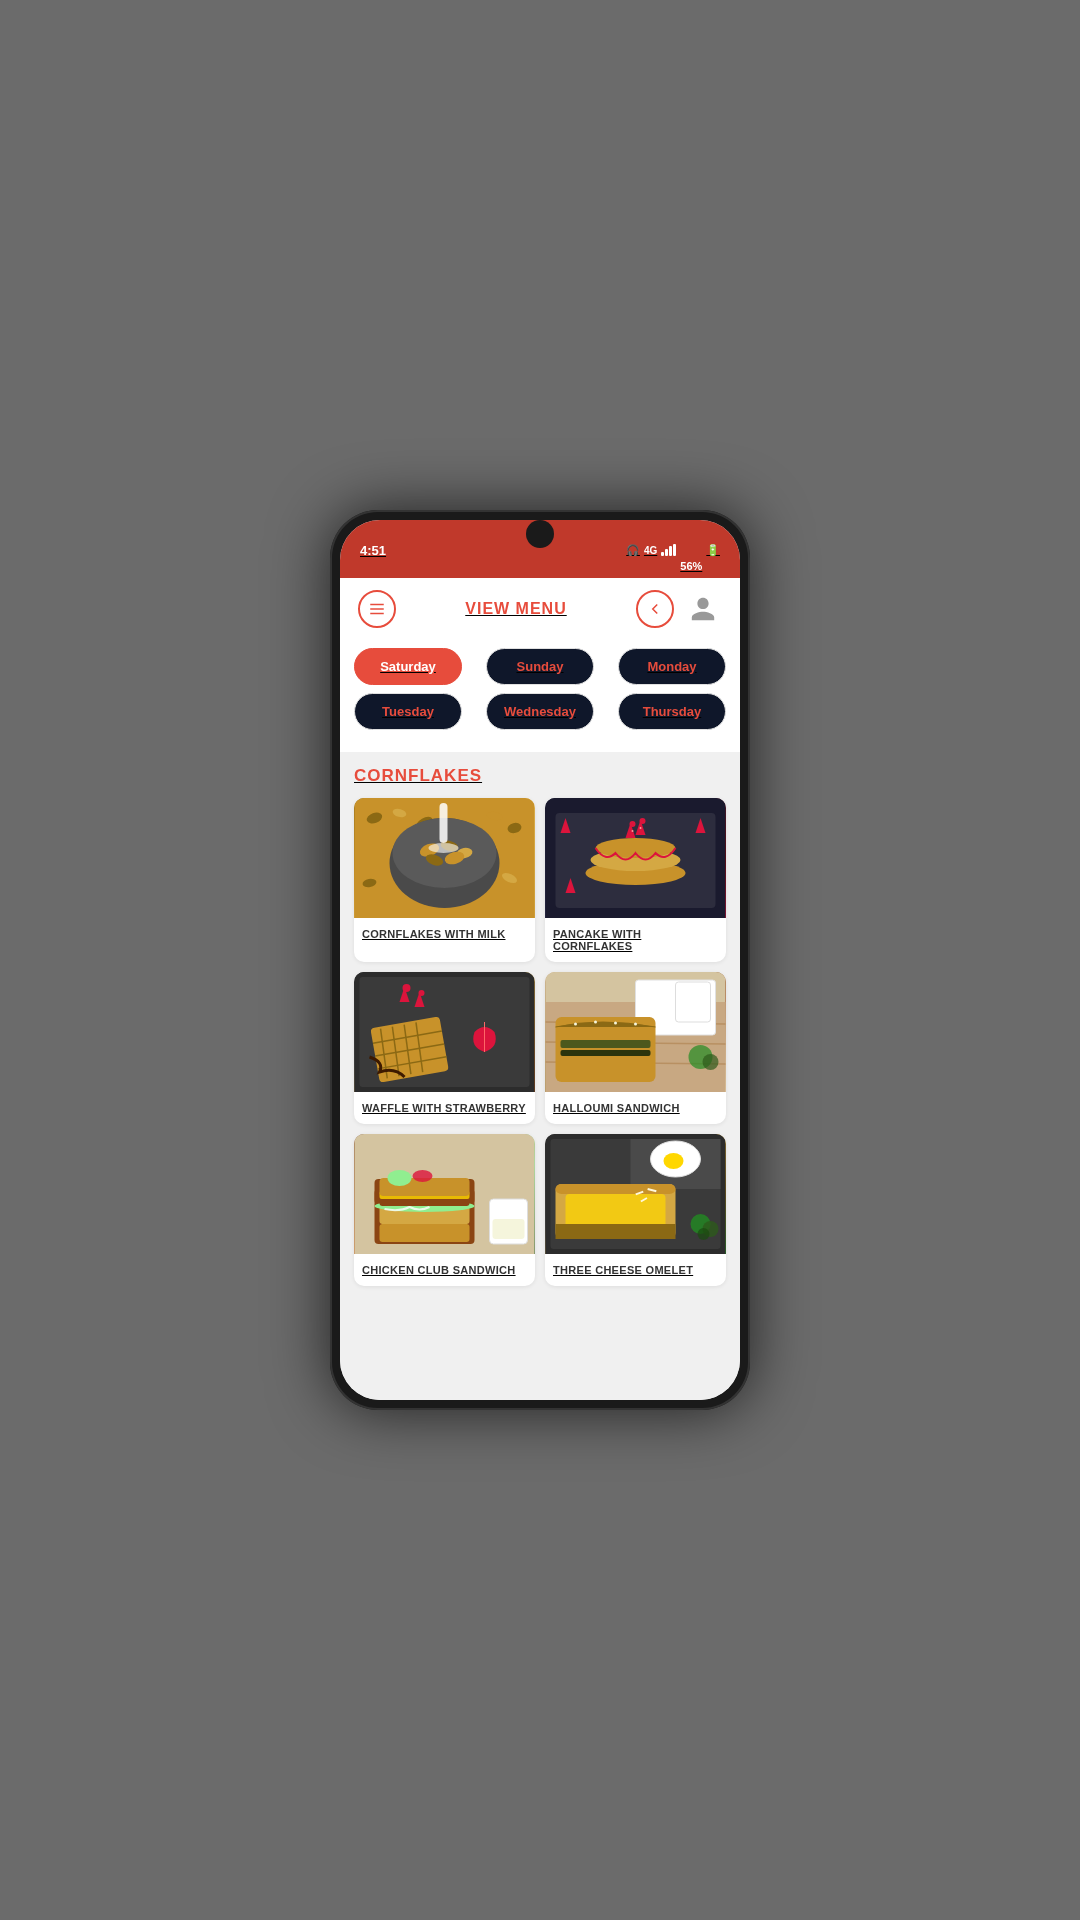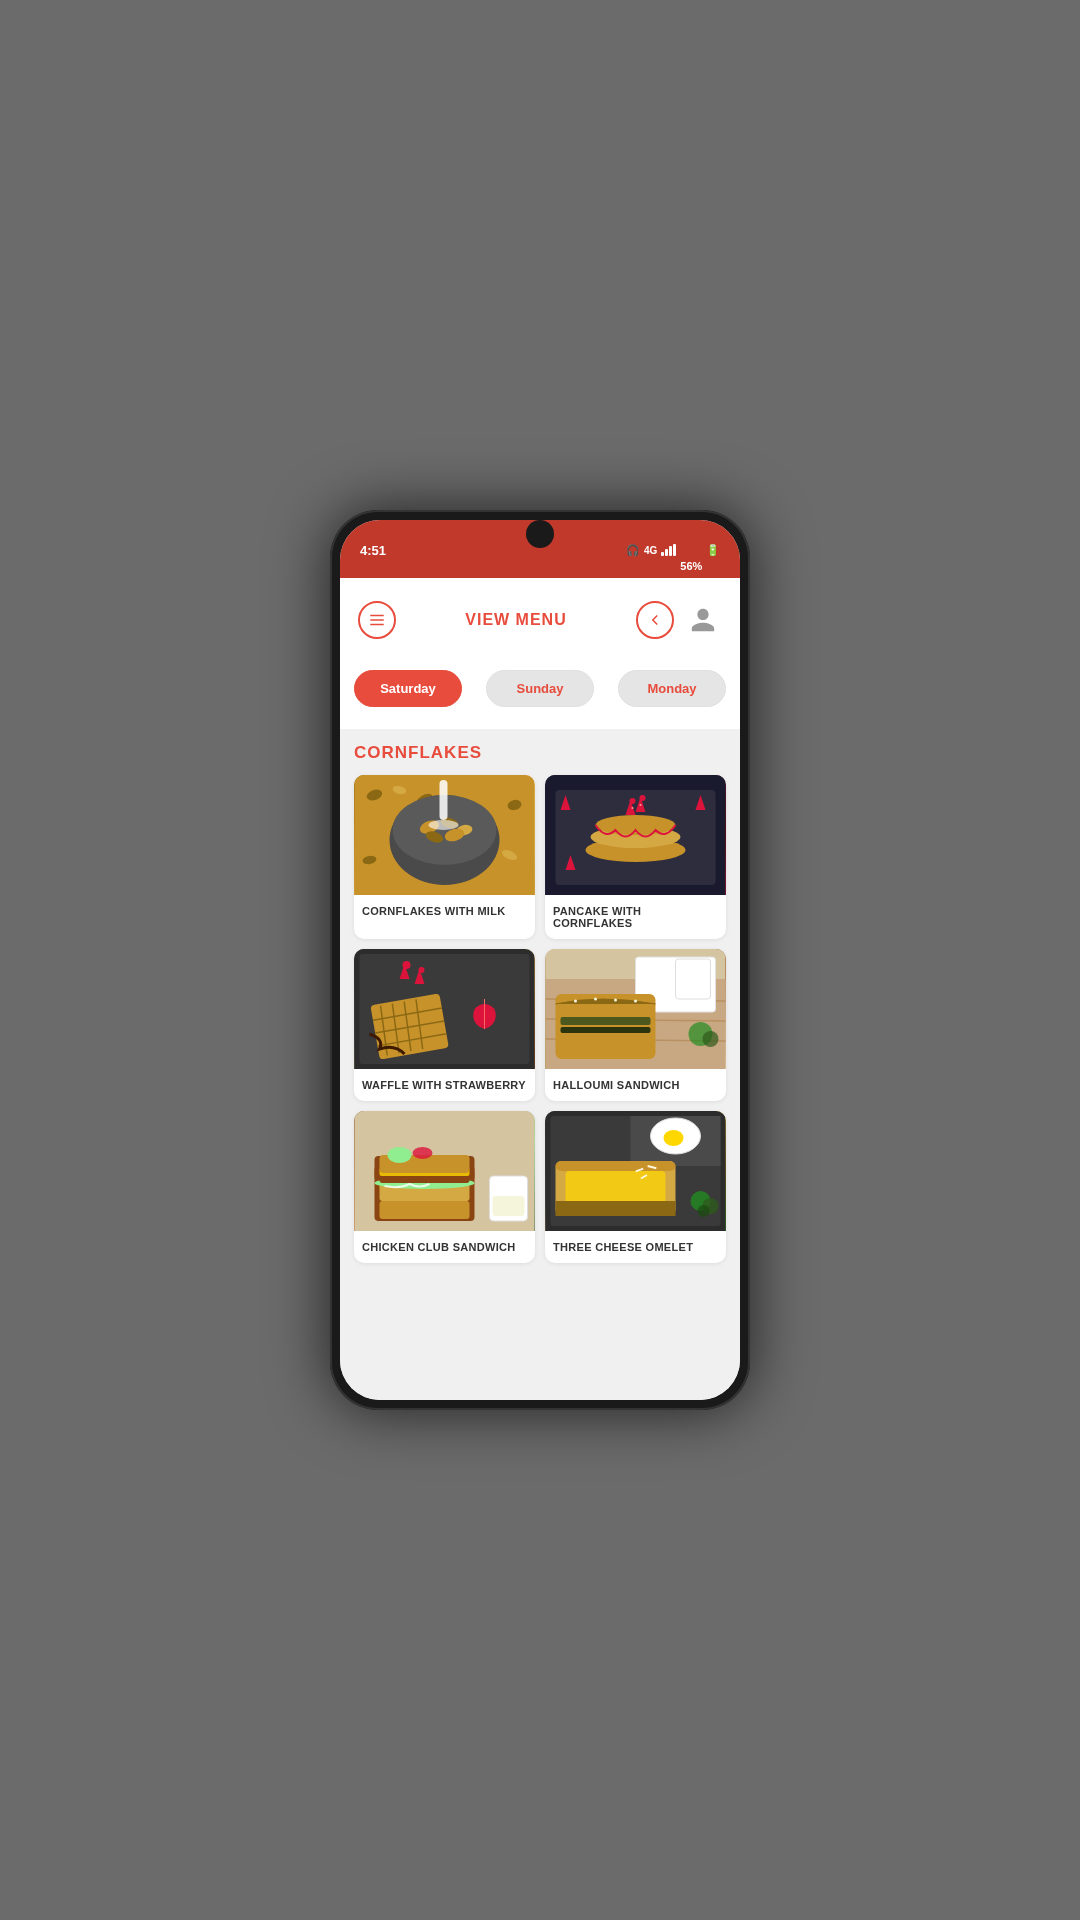--- a/index.html
+++ b/index.html
@@ -15,20 +15,21 @@
     }
 
     .phone-wrapper {
       width: 420px;
       height: 900px;
       background: #1a1a1a;
       border-radius: 48px;
       padding: 10px;
       box-shadow: 0 0 60px rgba(0,0,0,0.7), inset 0 0 0 2px #333;
       position: relative;
+      text-decoration: underline;
     }
 
     .phone-screen {
       width: 100%;
       height: 100%;
       background: #f0f0f0;
       border-radius: 40px;
       overflow: hidden;
       display: flex;
       flex-direction: column;
@@ -66,21 +67,21 @@
       border-radius: 50%;
       z-index: 10;
     }
 
     
     .app-header {
       background: white;
       display: flex;
       align-items: center;
       justify-content: space-between;
-      padding: 23px 18px;
+      padding: 12px 18px;
       flex-shrink: 0;
     }
 
     .header-icon-btn {
       width: 38px;
       height: 38px;
       border-radius: 50%;
       border: 2px solid #e74c3c;
       display: flex;
       align-items: center;
@@ -139,21 +140,21 @@
 
     .day-tab {
       flex: 1;
       padding: 10px 6px;
       border-radius: 25px;
       border: 1.5px solid #e0e0e0;
       text-align: center;
       font-size: 13px;
       font-weight: 600;
       cursor: pointer;
-      background: #e5e5e5;
+      background: #0f172a;
       color: #e74c3c;
     }
 
     .day-tab.active {
       background: #e74c3c;
       color: white;
       border-color: #e74c3c;
     }
 
     
@@ -299,20 +300,31 @@
         <div class="day-tab active">
           <span>Saturday</span>
         </div>
         <div class="day-tab">
           <span>Sunday</span>
         </div>
         <div class="day-tab">
           <span>Monday</span>
         </div>
       </div>
+      <div class="day-tabs-row">
+        <div class="day-tab">
+          <span>Tuesday</span>
+        </div>
+        <div class="day-tab">
+          <span>Wednesday</span>
+        </div>
+        <div class="day-tab">
+          <span>Thursday</span>
+        </div>
+      </div>
     </div>
 
     <div class="content">
 
       <div class="section-title">CORNFLAKES</div>
 
       <div class="menu-grid">
 
         <div class="menu-item">
           <div class="food-img food-img-cornflakes">

